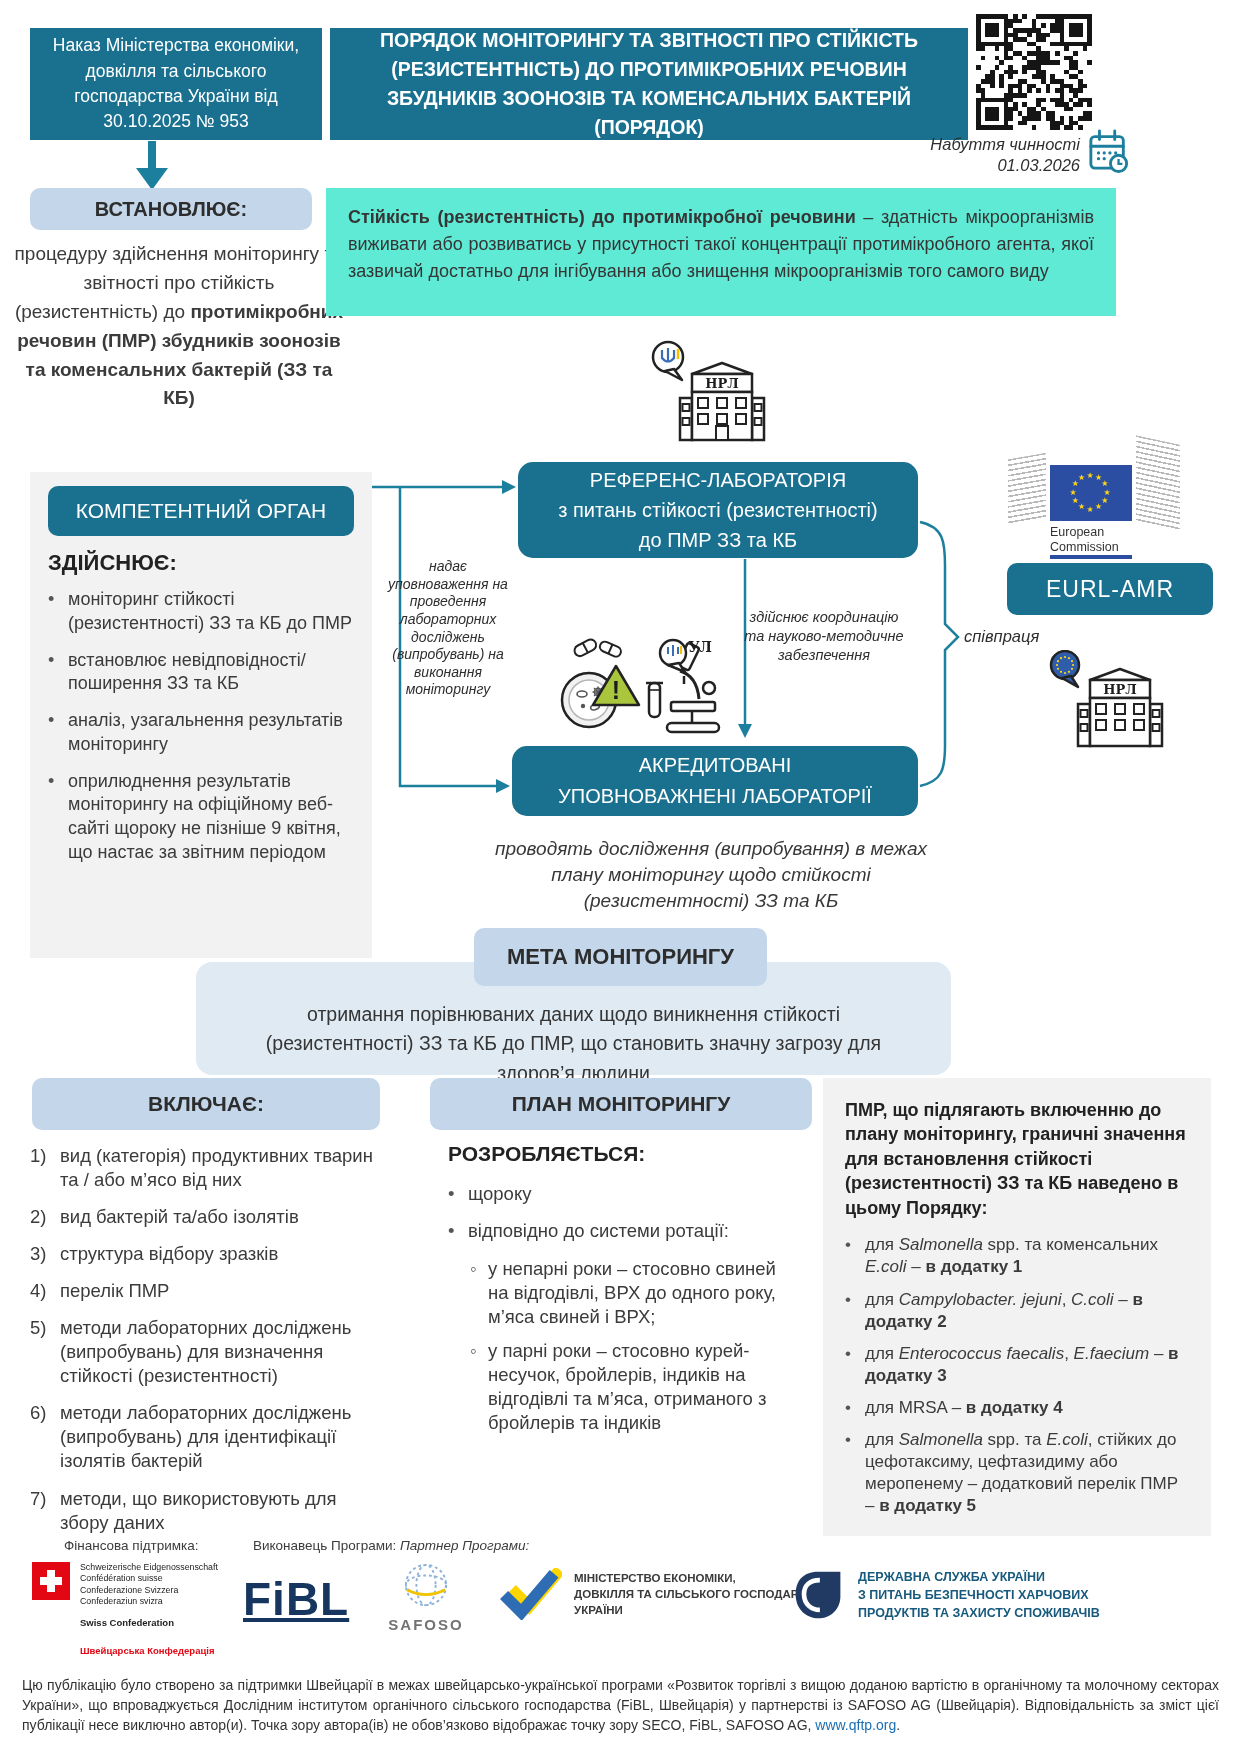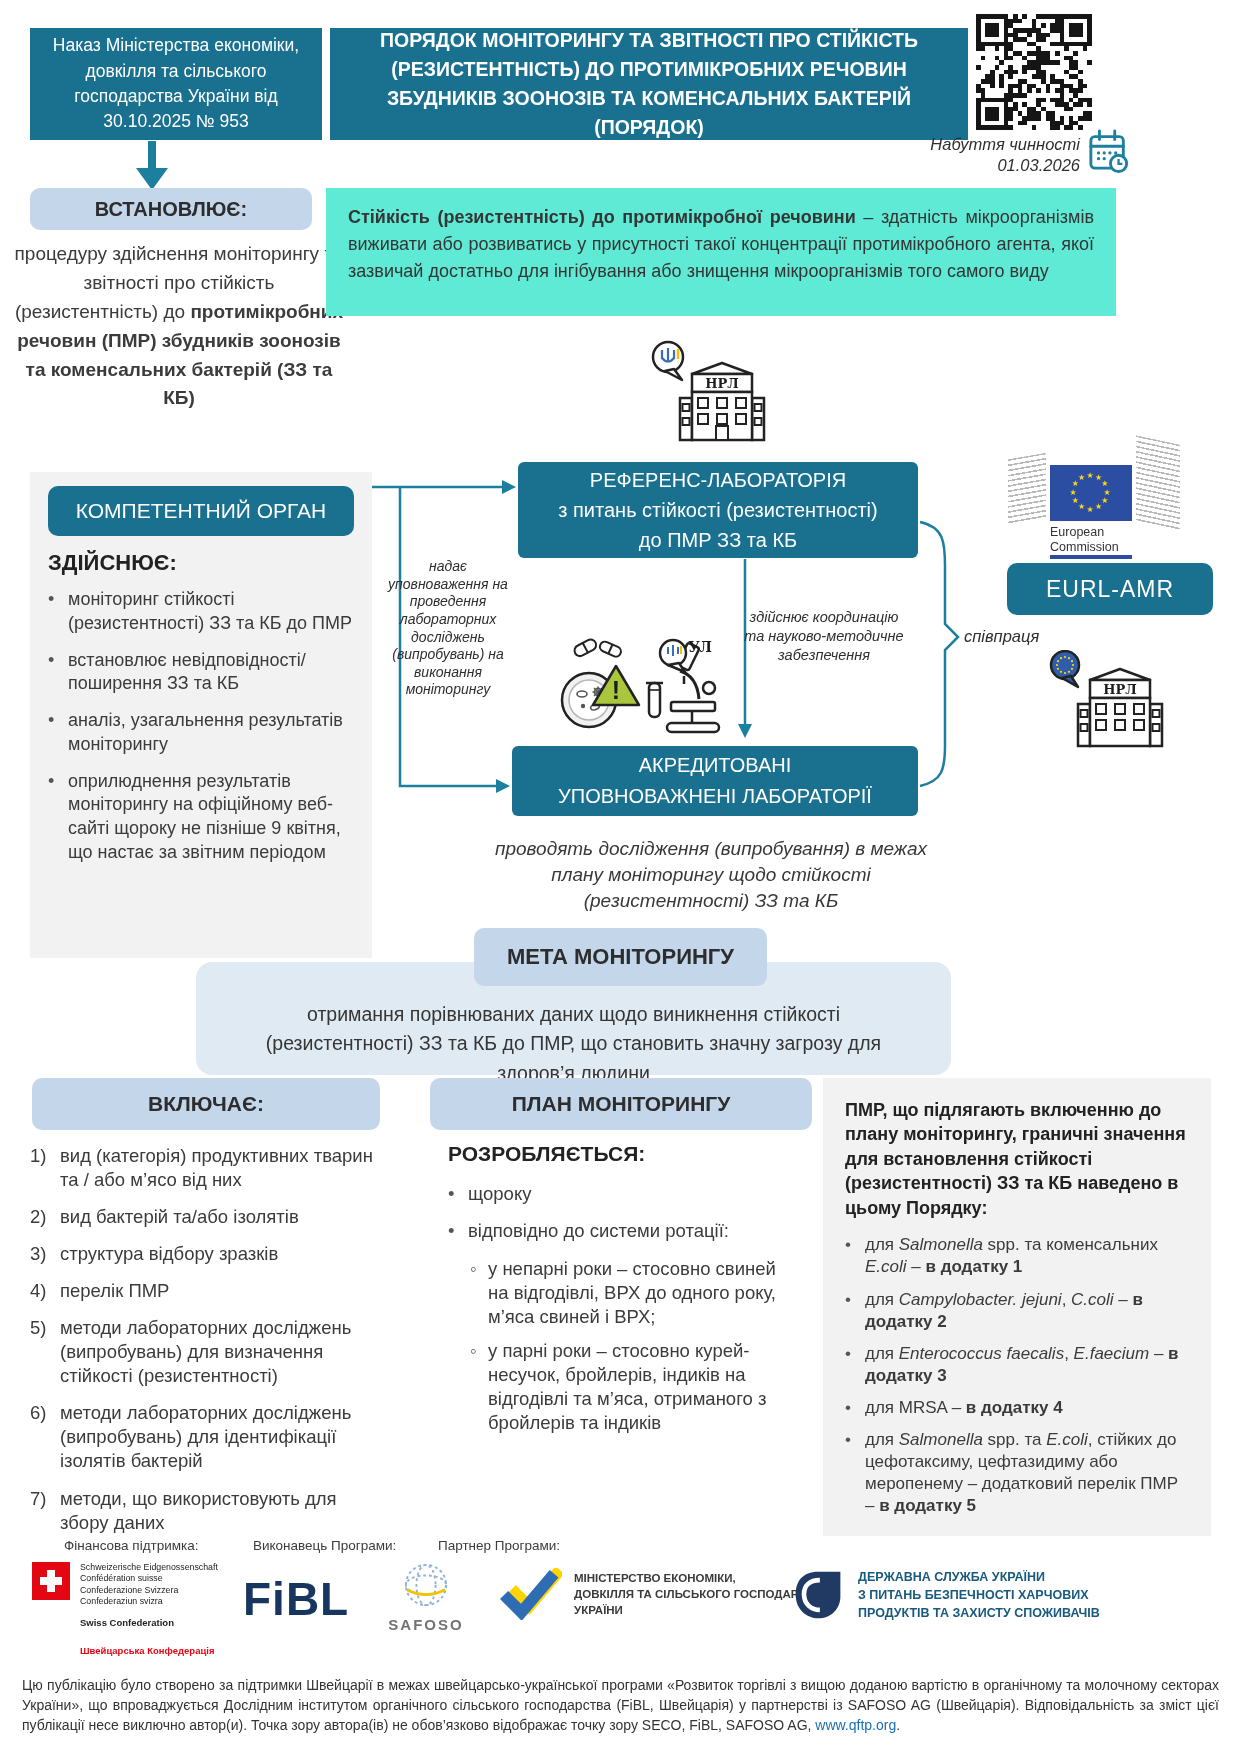--- a/index.html
+++ b/index.html
@@ -4,21 +4,21 @@
 <style>
   * { margin:0; padding:0; box-sizing:border-box; }
   html,body { background:#fff; }
   .page {
     position:relative; width:1241px; height:1754px; margin:0 auto;
     background:#ffffff; overflow:hidden;
     font-family:"Liberation Sans", sans-serif; color:#3b3b3b;
   }
   .abs { position:absolute; }
   .teal-box { background:#19708f; color:#ffffff; display:flex; align-items:center; justify-content:center; text-align:center; }
-  .rounded { border-radius:6px;align-items:center; }
+  .rounded { border-radius:15px;align-items:center; }
   .lightblue-box { background:#c3d6ea; border-radius:10px; display:flex; align-items:center; justify-content:center; font-weight:bold; color:#2d2d2d; }
   .pale-box { background:#5eead4; }
   .gray-panel { background:#f2f2f2; }
   .italic { font-style:italic; }
   .center { text-align:center; }
   .bold { font-weight:700; }
   svg.connectors { position:absolute; left:0; top:0; pointer-events:none; }
   .bullet-list .li { display:flex; margin-bottom:13px; line-height:1.32; }
   .bullet-list .marker { width:20px; flex:0 0 20px; color:#555; }
   .num-list .li { display:flex; margin-bottom:13px; line-height:1.3; }
@@ -701,38 +701,38 @@
         </div>
       <div class="li" style="margin-bottom:0; line-height:1.3;">
           <span class="marker">•</span>
           <span><span>для </span><span style="font-style: italic;">Salmonella</span><span> spp. та </span><span style="font-style: italic;">E.coli</span><span>, стійких до цефотаксиму, цефтазидиму або меропенему – додатковий перелік ПМР – </span><span style="font-weight: 700;">в додатку 5</span></span>
         </div>
     </div>
   </div>
 
   <div class="abs footer-label" style="left:64px; top:1538px;">Фінансова підтримка:</div>
   <div class="abs footer-label" style="left:253px; top:1538px;">Виконавець Програми:</div>
-  <div class="abs footer-label" style="left:438px; top:1538px;">Партнер Програми:</div>
+  <div class="abs footer-label" style="left:400px; top:1538px;font-style:italic;">Партнер Програми:</div>
 
   <div class="abs" style="left:32px; top:1562px; display:flex;">
     <div style="position:relative; width:38px; height:38px; background:#e30613; flex:0 0 38px;">
       <div style="position:absolute; left:15px; top:8px; width:8px; height:22px; background:#fff;"></div>
       <div style="position:absolute; left:8px; top:15px; width:22px; height:8px; background:#fff;"></div>
     </div>
     <div style="margin-left:10px; font-size:8.8px; line-height:1.3; color:#222;">
       <div>Schweizerische Eidgenossenschaft</div>
       <div>Confédération suisse</div>
       <div>Confederazione Svizzera</div>
       <div>Confederaziun svizra</div>
       <div class="bold" style="margin-top:9px; font-size:9.5px;">Swiss Confederation</div>
       <div class="bold" style="margin-top:16px; font-size:9.5px; color:#e30613;">Швейцарська Конфедерація</div>
     </div>
   </div>
 
-  <div class="abs" style="left:243px; top:1572px; font-size:46px; font-weight:800; color:#16365f; letter-spacing:1px;">FiBL</div>
+  <div class="abs" style="left:243px; top:1572px; font-size:46px; font-weight:800; color:#16365f; letter-spacing:1px;text-decoration:underline;">FiBL</div>
 
   <div class="abs center" style="left:380px; top:1562px; width:92px;">
     <svg width="46" height="46" viewBox="0 0 48 48">
       <g fill="none" stroke="#8fb3d9" stroke-width="2" stroke-dasharray="3 3">
         <circle cx="24" cy="24" r="21"></circle>
         <ellipse cx="24" cy="24" rx="21" ry="10"></ellipse>
         <ellipse cx="24" cy="24" rx="10" ry="21"></ellipse>
       </g>
       <path d="M4,29 Q24,39 44,29" stroke="#f2c300" stroke-width="3" fill="none"></path>
     </svg>

